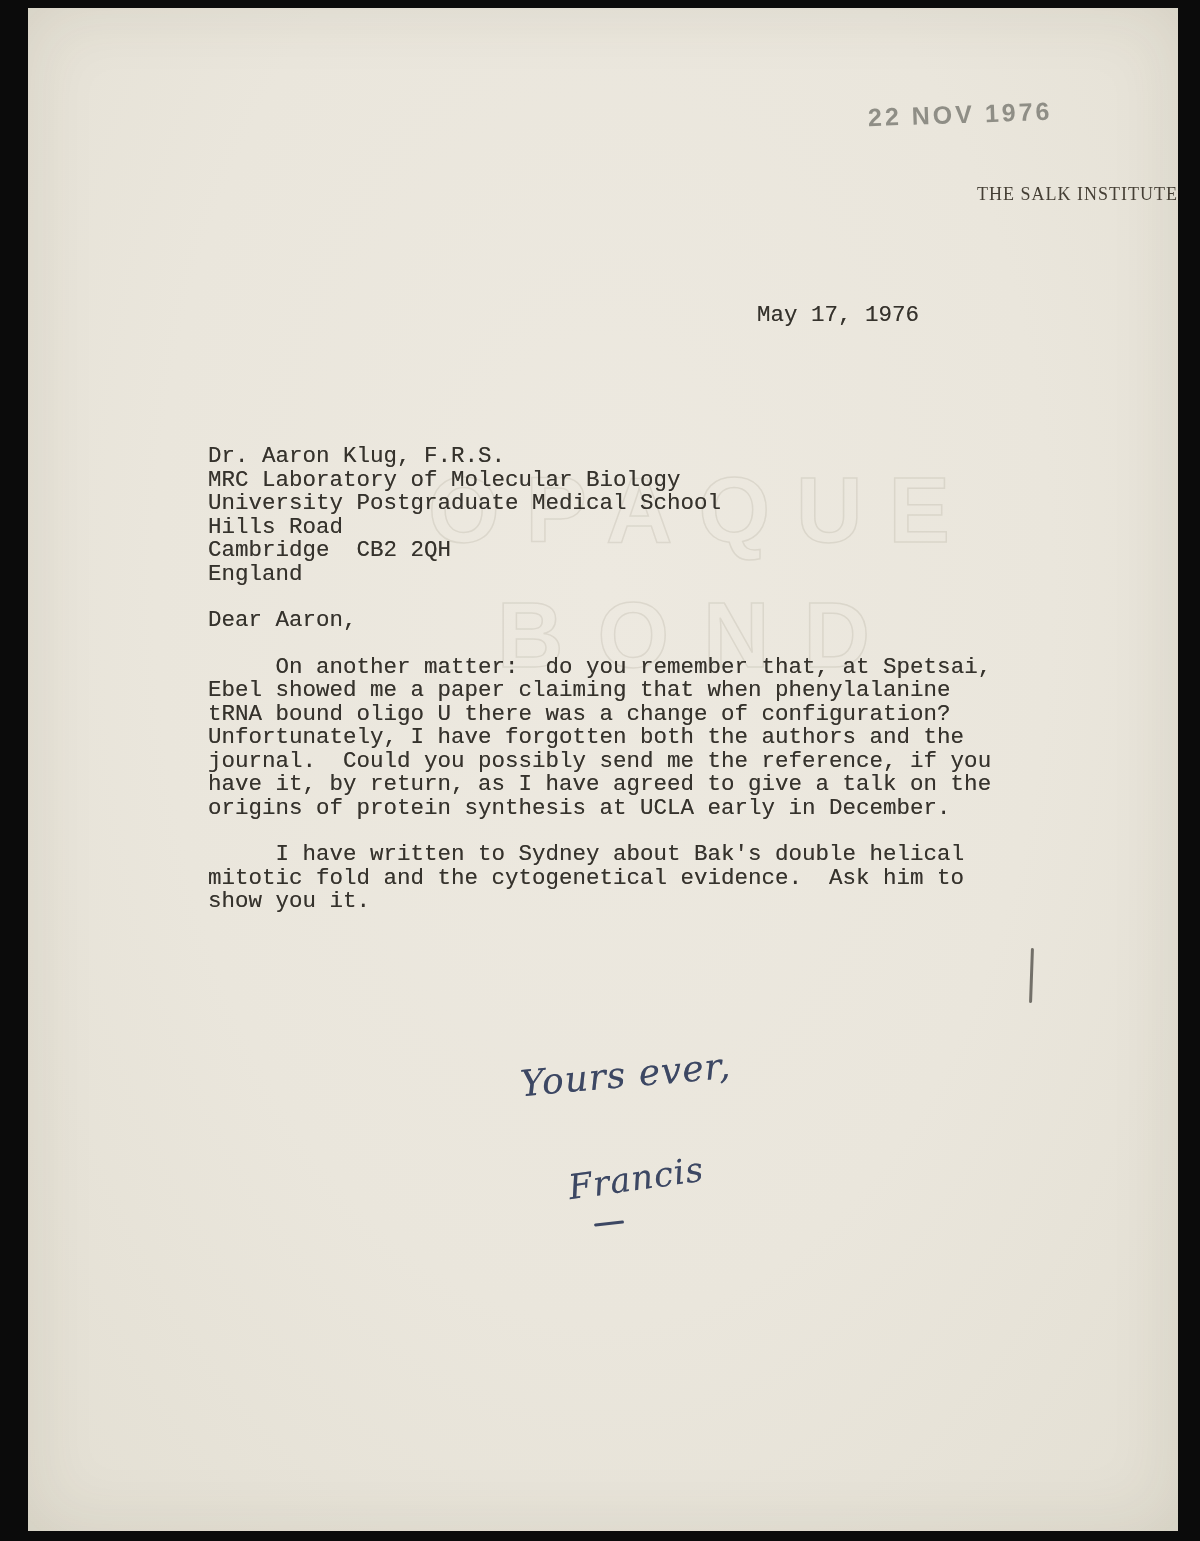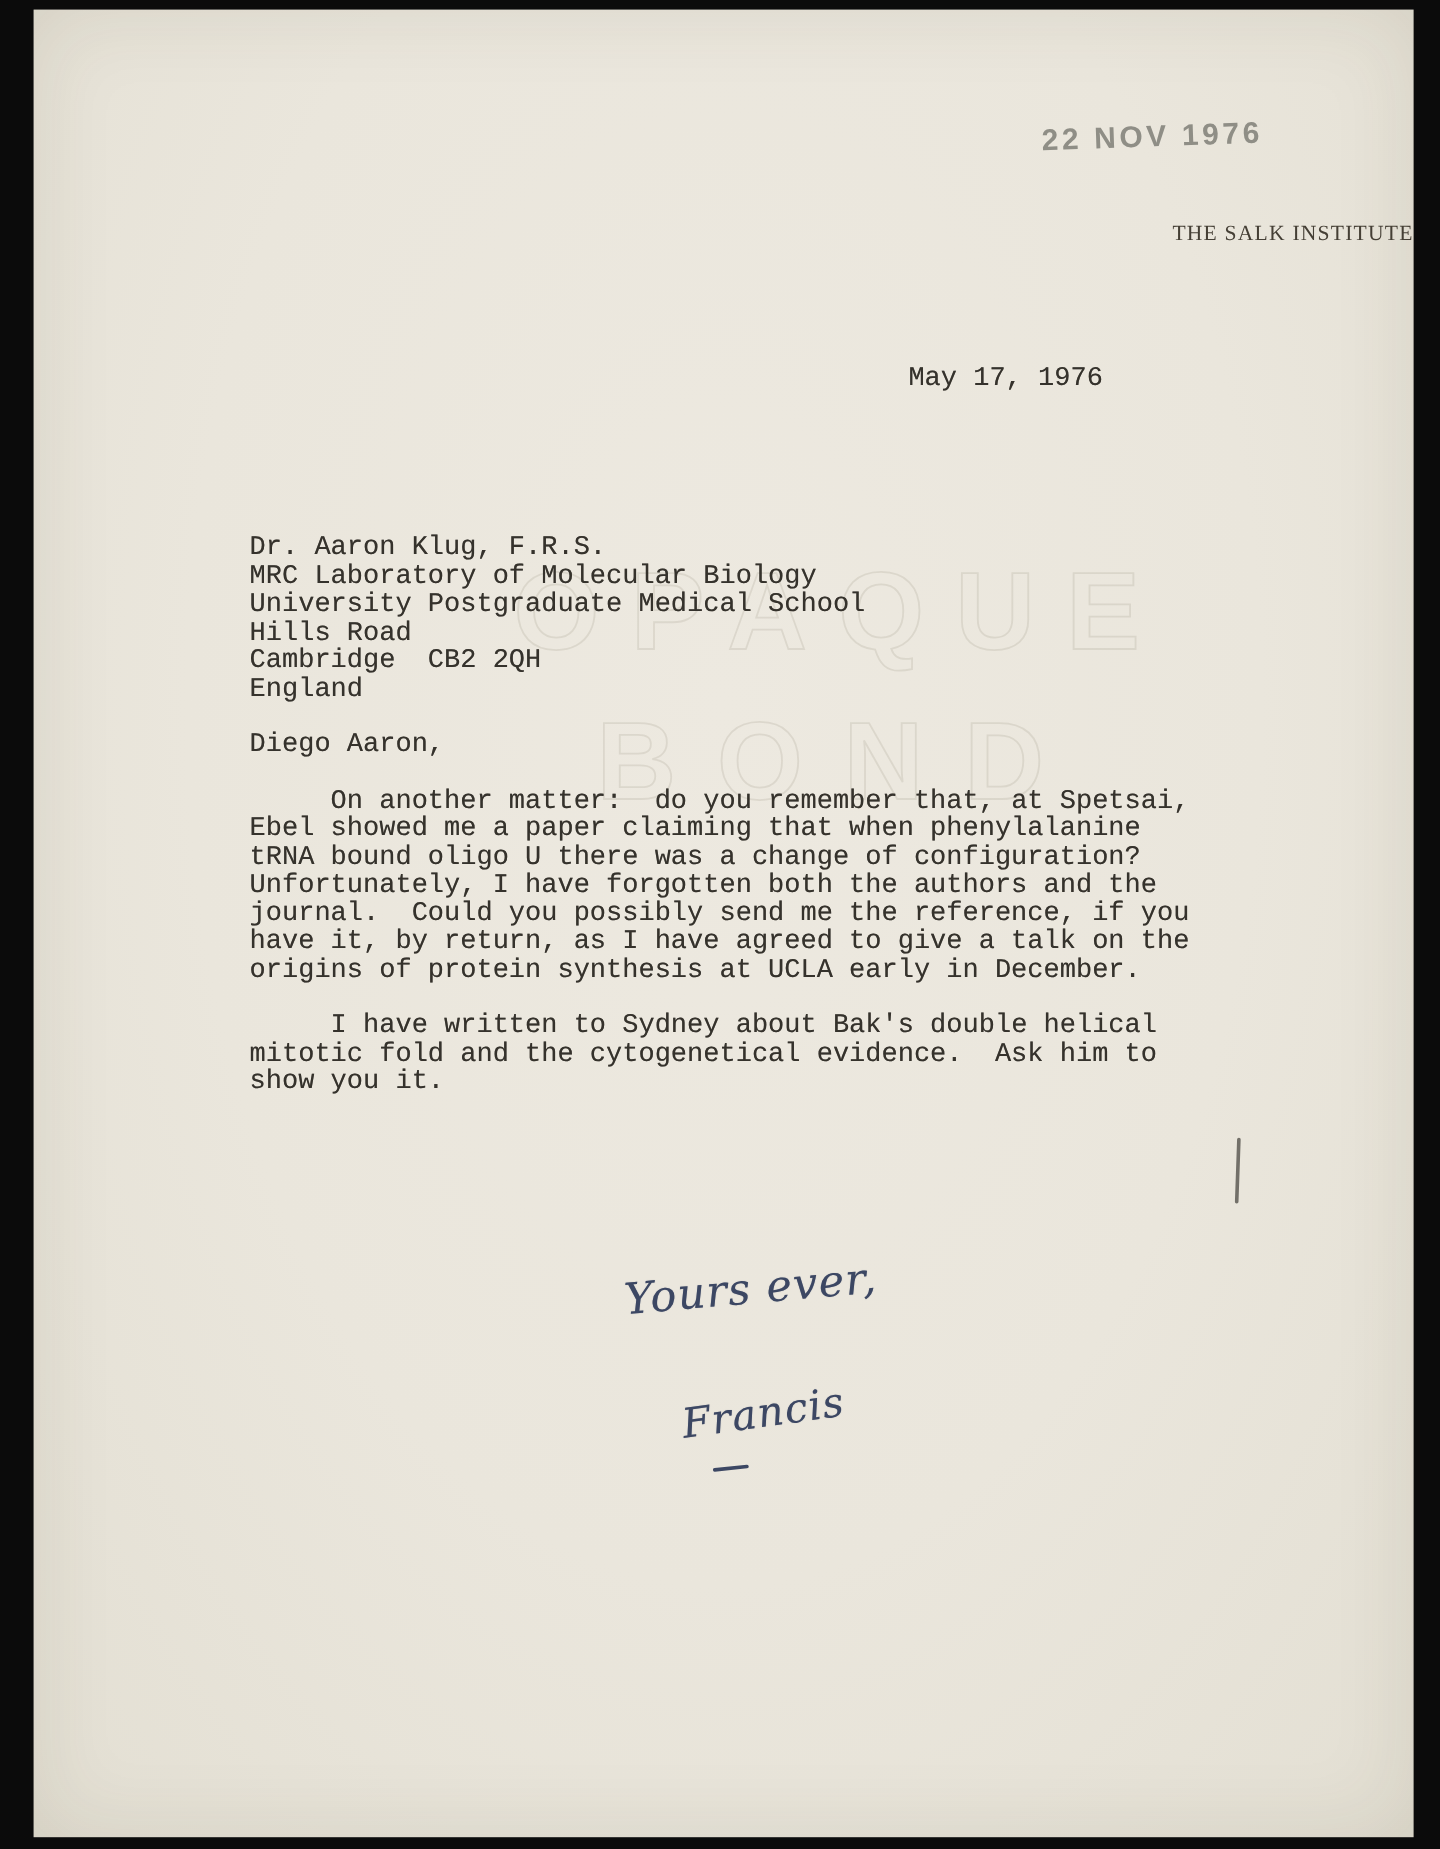--- a/index.html
+++ b/index.html
@@ -117,21 +117,21 @@
 
   <div class="typed date-line">May 17, 1976</div>
 
   <div class="body-block">
     <div class="typed recipient">Dr. Aaron Klug, F.R.S.
 MRC Laboratory of Molecular Biology
 University Postgraduate Medical School
 Hills Road
 Cambridge  CB2 2QH
 England</div>
-    <div class="typed salutation">Diego Aaron,</div>
+    <div class="typed salutation">Dear Aaron,</div>
     <div class="typed paragraph">     On another matter:  do you remember that, at Spetsai,
 Ebel showed me a paper claiming that when phenylalanine
 tRNA bound oligo U there was a change of configuration?
 Unfortunately, I have forgotten both the authors and the
 journal.  Could you possibly send me the reference, if you
 have it, by return, as I have agreed to give a talk on the
 origins of protein synthesis at UCLA early in December.</div>
     <div class="typed paragraph">     I have written to Sydney about Bak's double helical
 mitotic fold and the cytogenetical evidence.  Ask him to
 show you it.</div>

